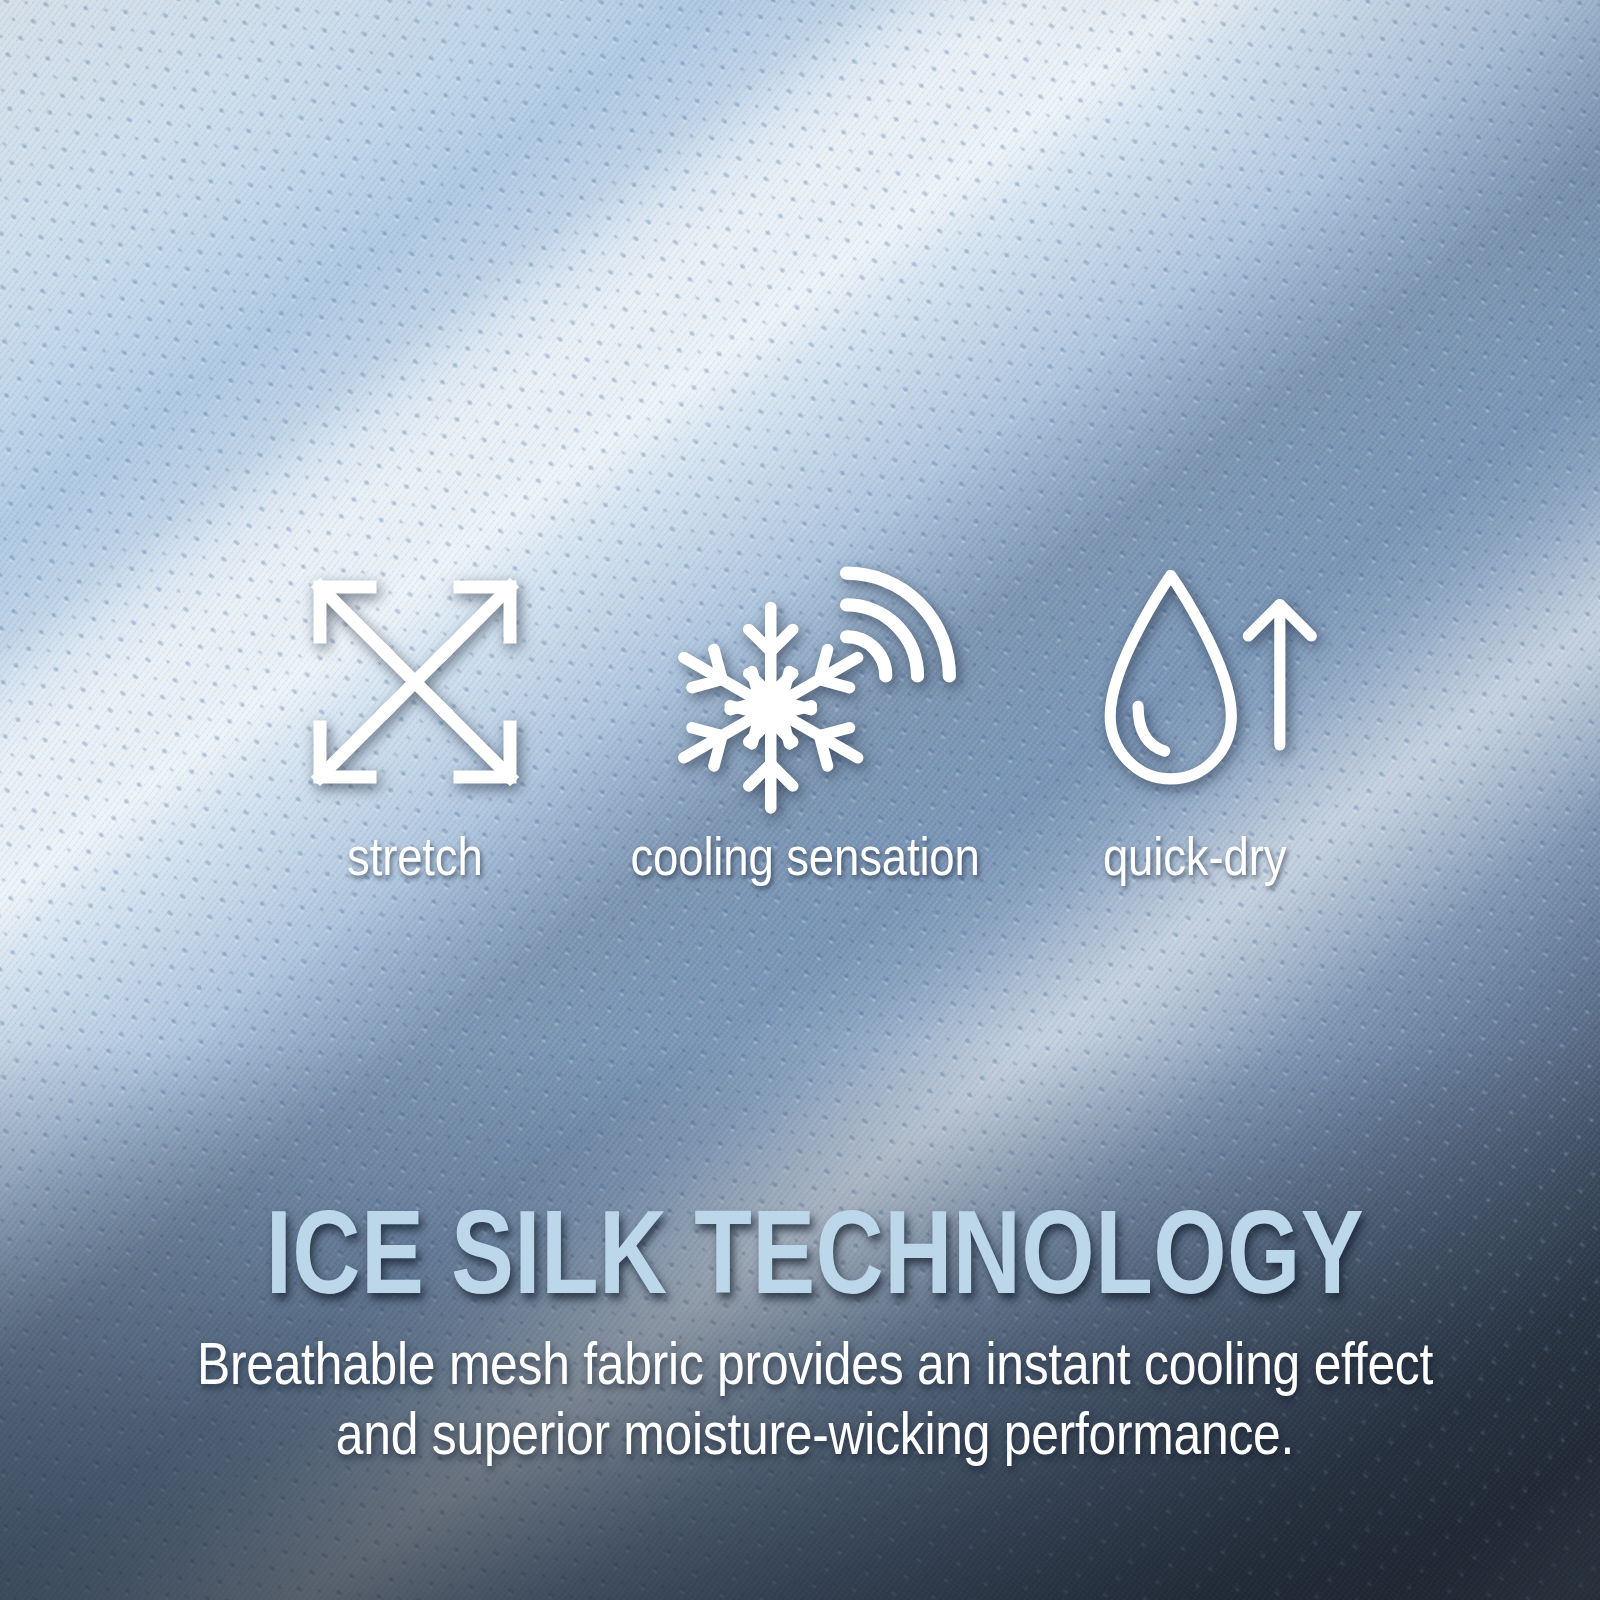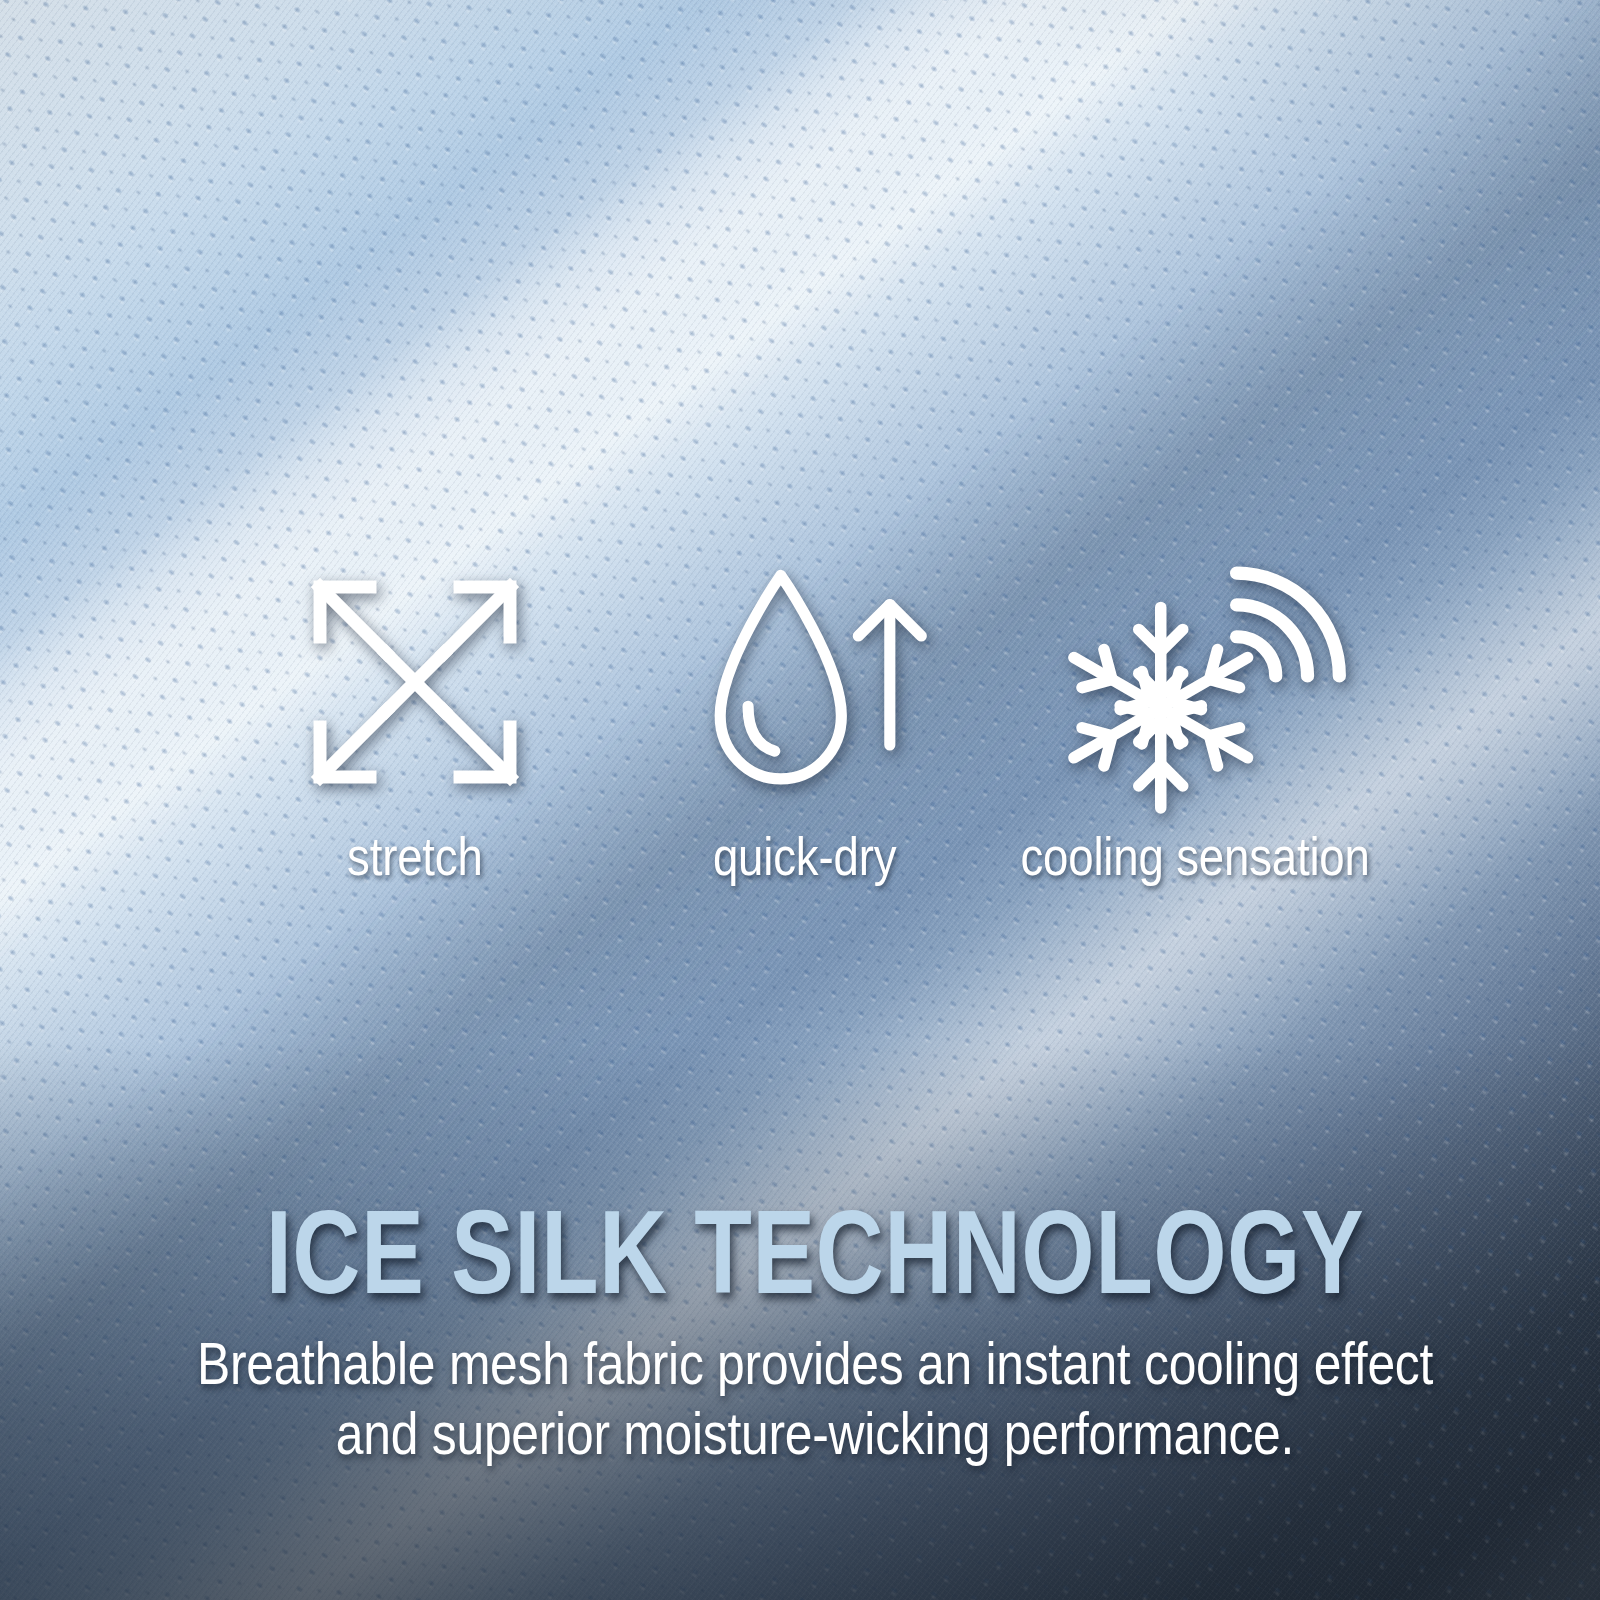--- a/index.html
+++ b/index.html
@@ -227,36 +227,20 @@
 
             <line x1="61.5" y1="61.5" x2="88" y2="88"></line>
             <polyline points="68,88 88,88 88,68" fill="none"></polyline>
           </svg>
         </div>
         <div class="feature-label">stretch</div>
       </div>
 
       <div class="feature">
         <div class="feature-icon">
-          <svg width="236" height="252" viewBox="0 0 96 104" fill="none" stroke="#ffffff" stroke-width="4.6" stroke-linecap="round" stroke-linejoin="round">
-
-            <path d="M38 8 C38 8 13 44 13 66 C13 80.5 24.2 92 38 92 C51.8 92 63 80.5 63 66 C63 44 38 8 38 8 Z"></path>
-
-            <path d="M24.5 62 C24.5 73 29 78.5 35.5 80.5"></path>
-
-            <line x1="83" y1="20" x2="83" y2="78"></line>
-
-            <polyline points="70,33 83,20 96,33" fill="none"></polyline>
-          </svg>
-        </div>
-        <div class="feature-label">quick-dry</div>
-      </div>
-
-      <div class="feature">
-        <div class="feature-icon">
           <svg width="274" height="272" viewBox="0 0 112 111" fill="none" stroke="#ffffff" stroke-width="4.7" stroke-linecap="round" stroke-linejoin="round">
             <g transform="translate(42,66)">
 
               <line x1="0" y1="-41" x2="0" y2="41"></line>
               <polyline points="-9,-32 0,-23 9,-32" fill="none"></polyline>
               <polyline points="-9,-14 0,-5 9,-14" fill="none"></polyline>
               <polyline points="-9,32 0,23 9,32" fill="none"></polyline>
               <polyline points="-9,14 0,5 9,14" fill="none"></polyline>
 
               <g transform="rotate(60)">
@@ -279,20 +263,36 @@
             <g transform="translate(73,53)" stroke-width="5.4">
               <path d="M0,-16 A16,16 0 0 1 16,0"></path>
               <path d="M0,-29 A29,29 0 0 1 29,0"></path>
               <path d="M0,-42 A42,42 0 0 1 42,0"></path>
             </g>
           </svg>
         </div>
         <div class="feature-label">cooling sensation</div>
       </div>
 
+      <div class="feature">
+        <div class="feature-icon">
+          <svg width="236" height="252" viewBox="0 0 96 104" fill="none" stroke="#ffffff" stroke-width="4.6" stroke-linecap="round" stroke-linejoin="round">
+
+            <path d="M38 8 C38 8 13 44 13 66 C13 80.5 24.2 92 38 92 C51.8 92 63 80.5 63 66 C63 44 38 8 38 8 Z"></path>
+
+            <path d="M24.5 62 C24.5 73 29 78.5 35.5 80.5"></path>
+
+            <line x1="83" y1="20" x2="83" y2="78"></line>
+
+            <polyline points="70,33 83,20 96,33" fill="none"></polyline>
+          </svg>
+        </div>
+        <div class="feature-label">quick-dry</div>
+      </div>
+
     </div>
 
     <div class="copy">
       <div class="headline">ICE SILK TECHNOLOGY</div>
       <div class="subcopy">
         <span class="line">Breathable mesh fabric provides an instant cooling effect</span>
         <span class="line">and superior moisture-wicking performance.</span>
       </div>
     </div>
 

